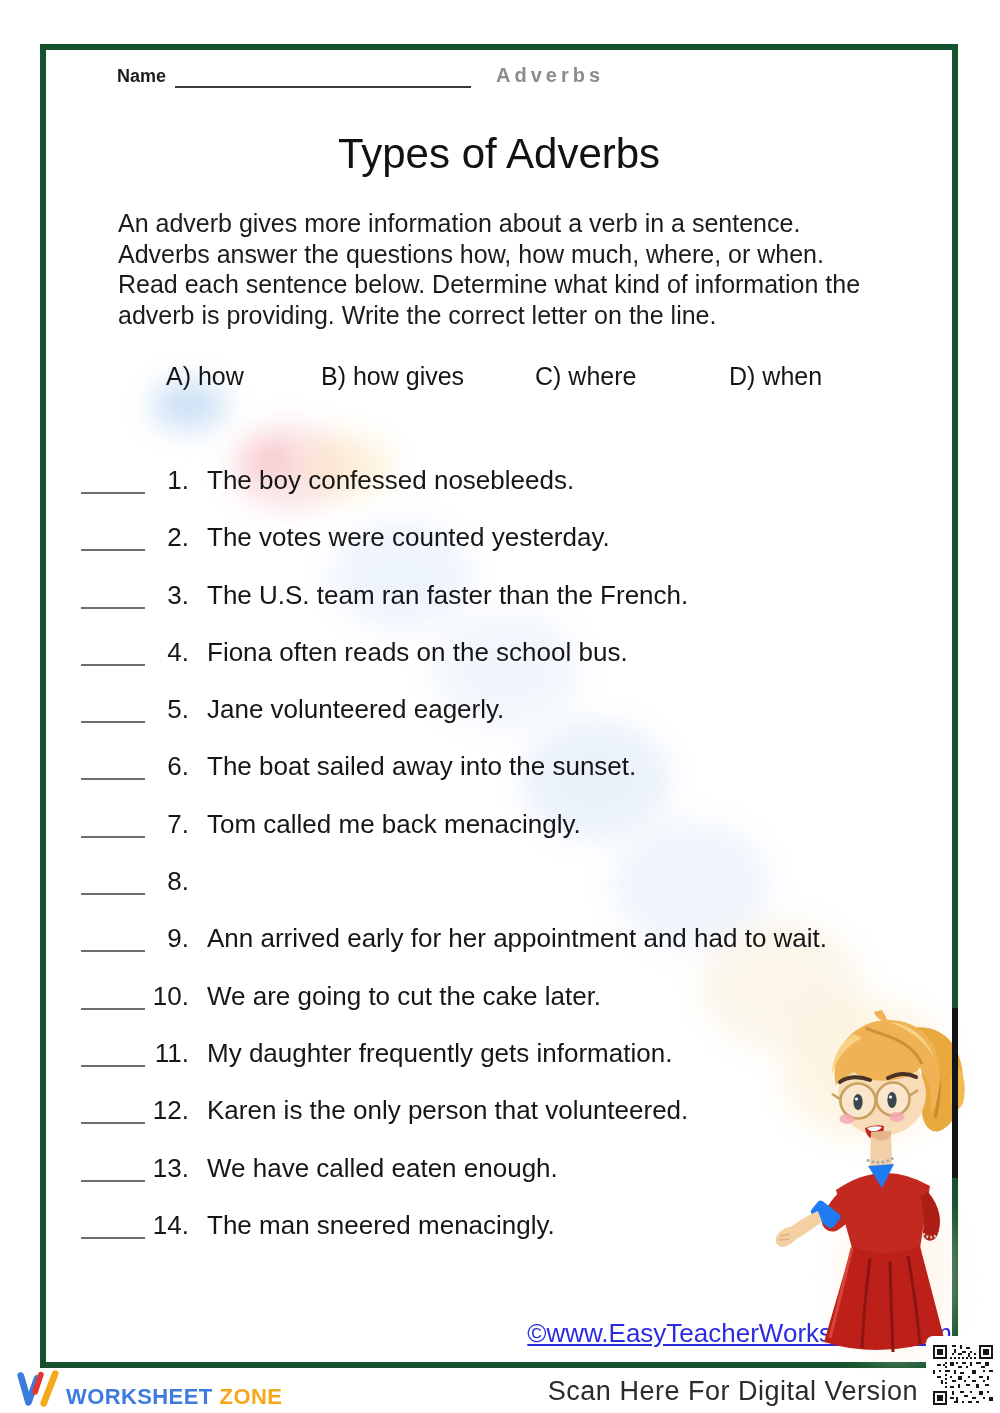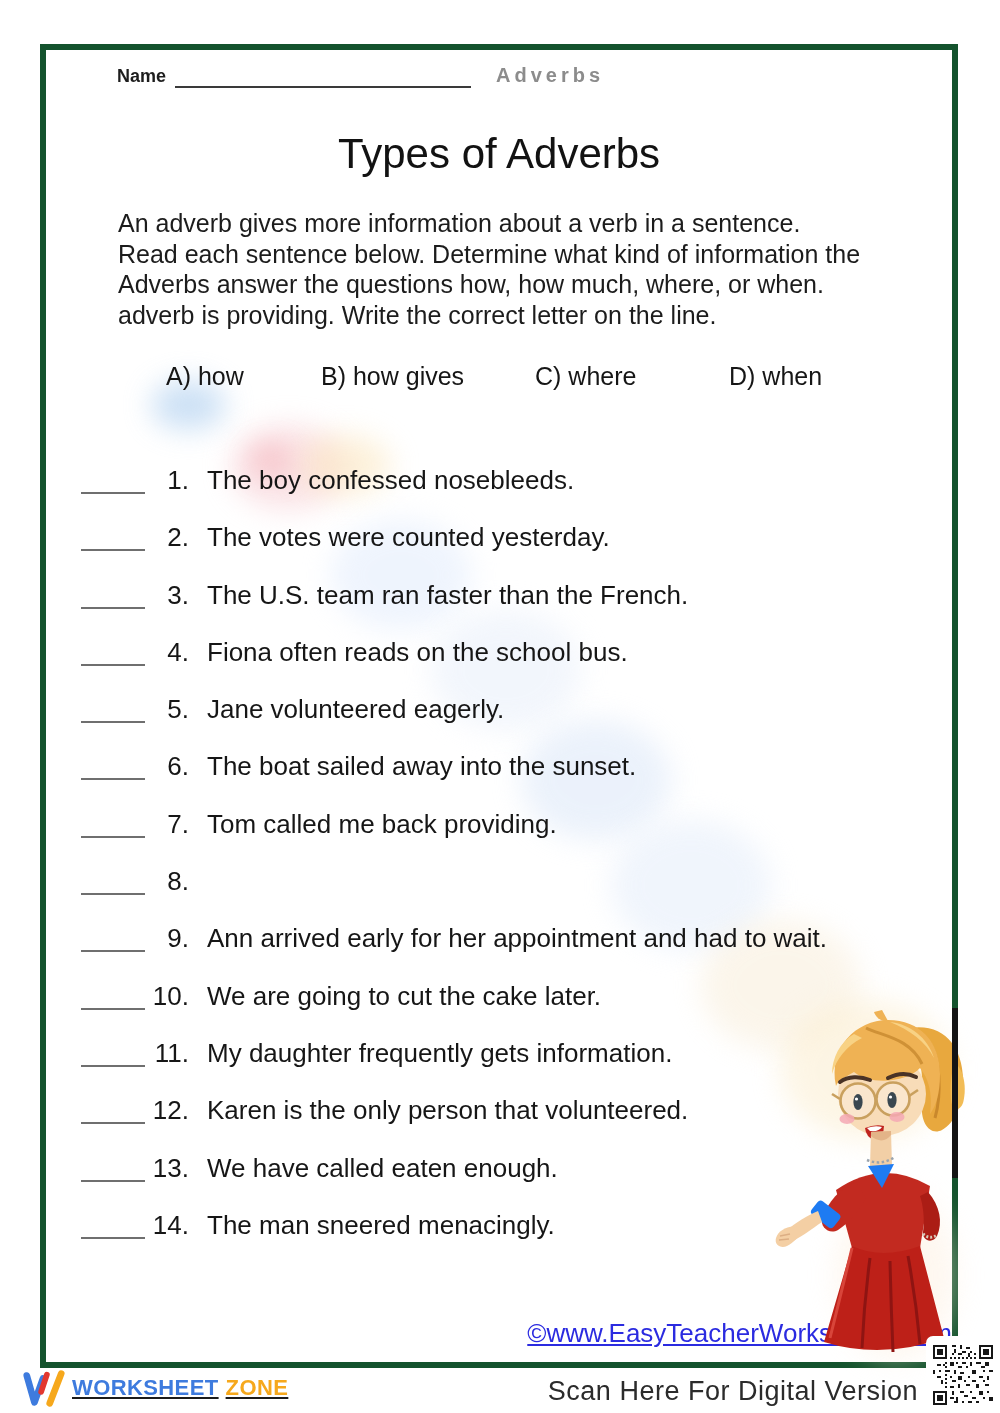--- a/index.html
+++ b/index.html
@@ -26,21 +26,21 @@
   .answer-line{position:absolute;left:35px;top:30px;width:64px;height:2px;background:#6f6f6f;}
   .q-num{position:absolute;left:92px;top:3px;width:51px;text-align:right;font-size:26px;color:#161616;}
   .q-text{position:absolute;left:161px;top:3px;font-size:26px;color:#161616;white-space:nowrap;}
   
   .credit{position:absolute;left:0;top:1268px;width:100%;text-align:right;}
   .credit a{font-size:26px;color:#2b2be0;text-decoration:underline;}
   
   .character{position:absolute;left:770px;top:1008px;width:200px;height:350px;z-index:3;}
   .border-overlay{position:absolute;left:952px;top:1008px;width:6px;height:170px;background:#141414;z-index:4;}
   
-  .brand{position:absolute;left:22px;top:1366px;display:flex;align-items:center;z-index:5;text-decoration:underline;}
+  .brand{position:absolute;left:16px;top:1366px;display:flex;align-items:flex-end;z-index:5;}
   .brand-word1{font-size:22px;font-weight:800;color:#3e7bde;letter-spacing:.4px;margin-left:6px;}
   .brand-word2{font-size:22px;font-weight:800;color:#f6a81c;letter-spacing:.4px;margin-left:7px;}
   .scan-text{position:absolute;right:82px;top:1376px;font-size:27px;font-weight:500;
              color:#2b2b2b;letter-spacing:.5px;z-index:5;white-space:nowrap;}
   .qr-tile{position:absolute;left:926px;top:1336px;width:74px;height:77px;background:#ffffff;
            border-radius:7px;z-index:6;display:flex;align-items:center;justify-content:center;}
 </style>
 </head>
 <body>
 
@@ -63,22 +63,22 @@
     </div>
 
     <span class="name-label">Name</span>
     <div class="name-line"></div>
     <span class="subject">Adverbs</span>
 
     <div class="title">Types of Adverbs</div>
 
     <div class="intro">
       <div>An adverb gives more information about a verb in a sentence.</div>
+      <div>Adverbs answer the questions how, how much, where, or when.</div>
       <div>Read each sentence below. Determine what kind of information the</div>
-      <div>Adverbs answer the questions how, how much, where, or when.</div>
       <div>adverb is providing. Write the correct letter on the line.</div>
     </div>
 
     <div class="options" id="options-row">
         <span style="left: 120px;">A) how</span>
         <span style="left: 275px;">B) how gives</span>
         <span style="left: 489px;">C) where</span>
         <span style="left: 683px;">D) when</span>
       </div>
 
@@ -109,21 +109,21 @@
           <span class="q-text">Jane volunteered eagerly.</span>
         </div>
         <div class="q-row">
           <span class="answer-line"></span>
           <span class="q-num">6.</span>
           <span class="q-text">The boat sailed away into the sunset.</span>
         </div>
         <div class="q-row">
           <span class="answer-line"></span>
           <span class="q-num">7.</span>
-          <span class="q-text">Tom called me back providing.</span>
+          <span class="q-text">Tom called me back menacingly.</span>
         </div>
         <div class="q-row">
           <span class="answer-line"></span>
           <span class="q-num">8.</span>
         </div>
         <div class="q-row">
           <span class="answer-line"></span>
           <span class="q-num">9.</span>
           <span class="q-text">Ann arrived early for her appointment and had to wait.</span>
         </div>

